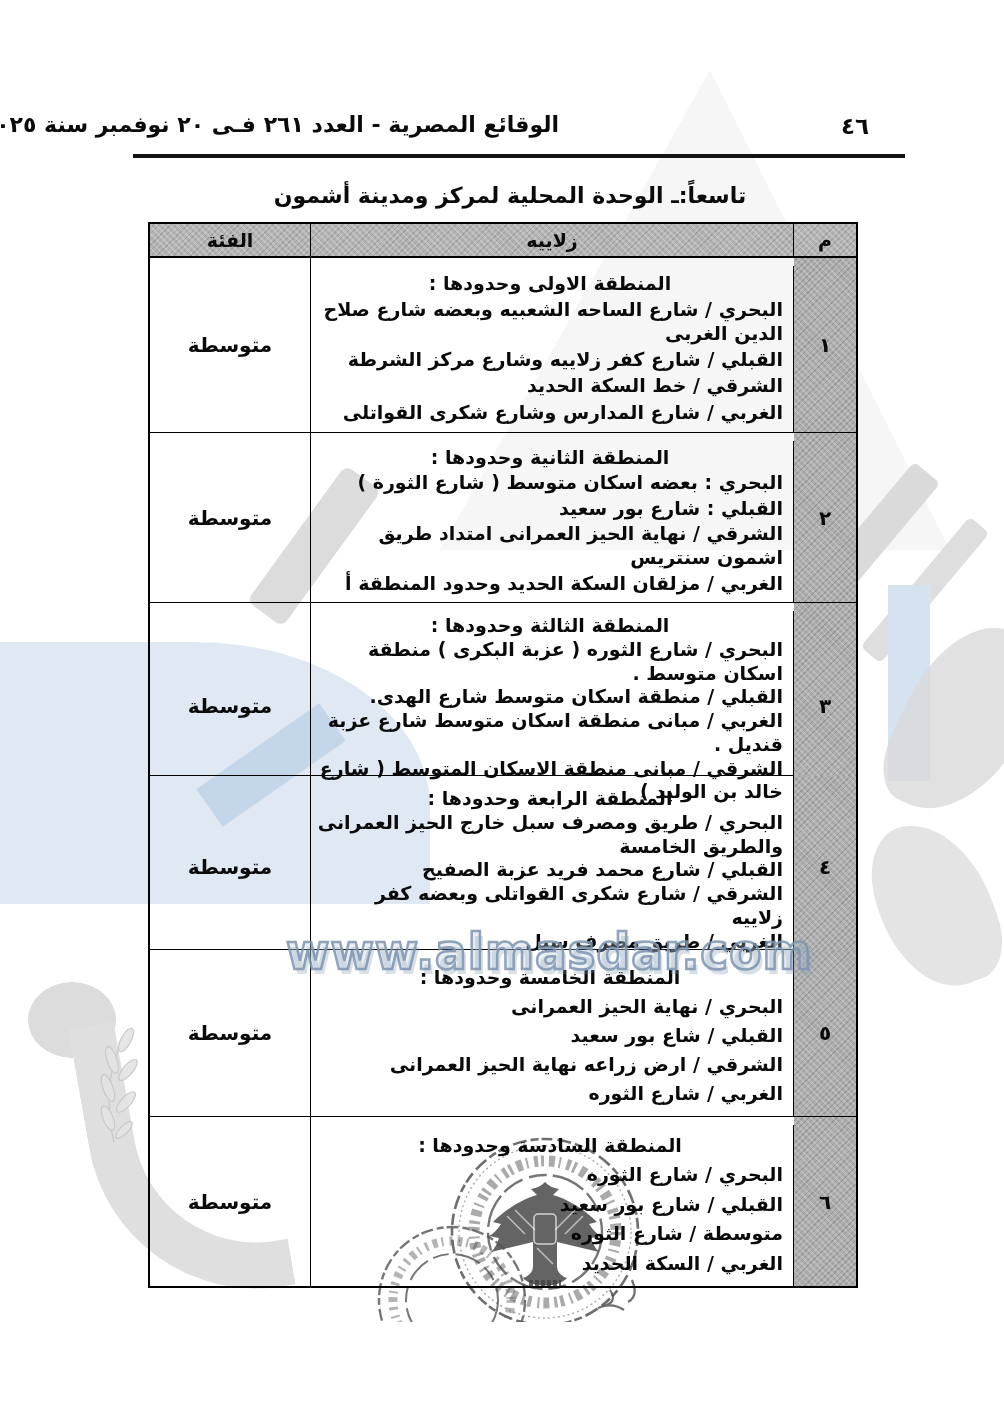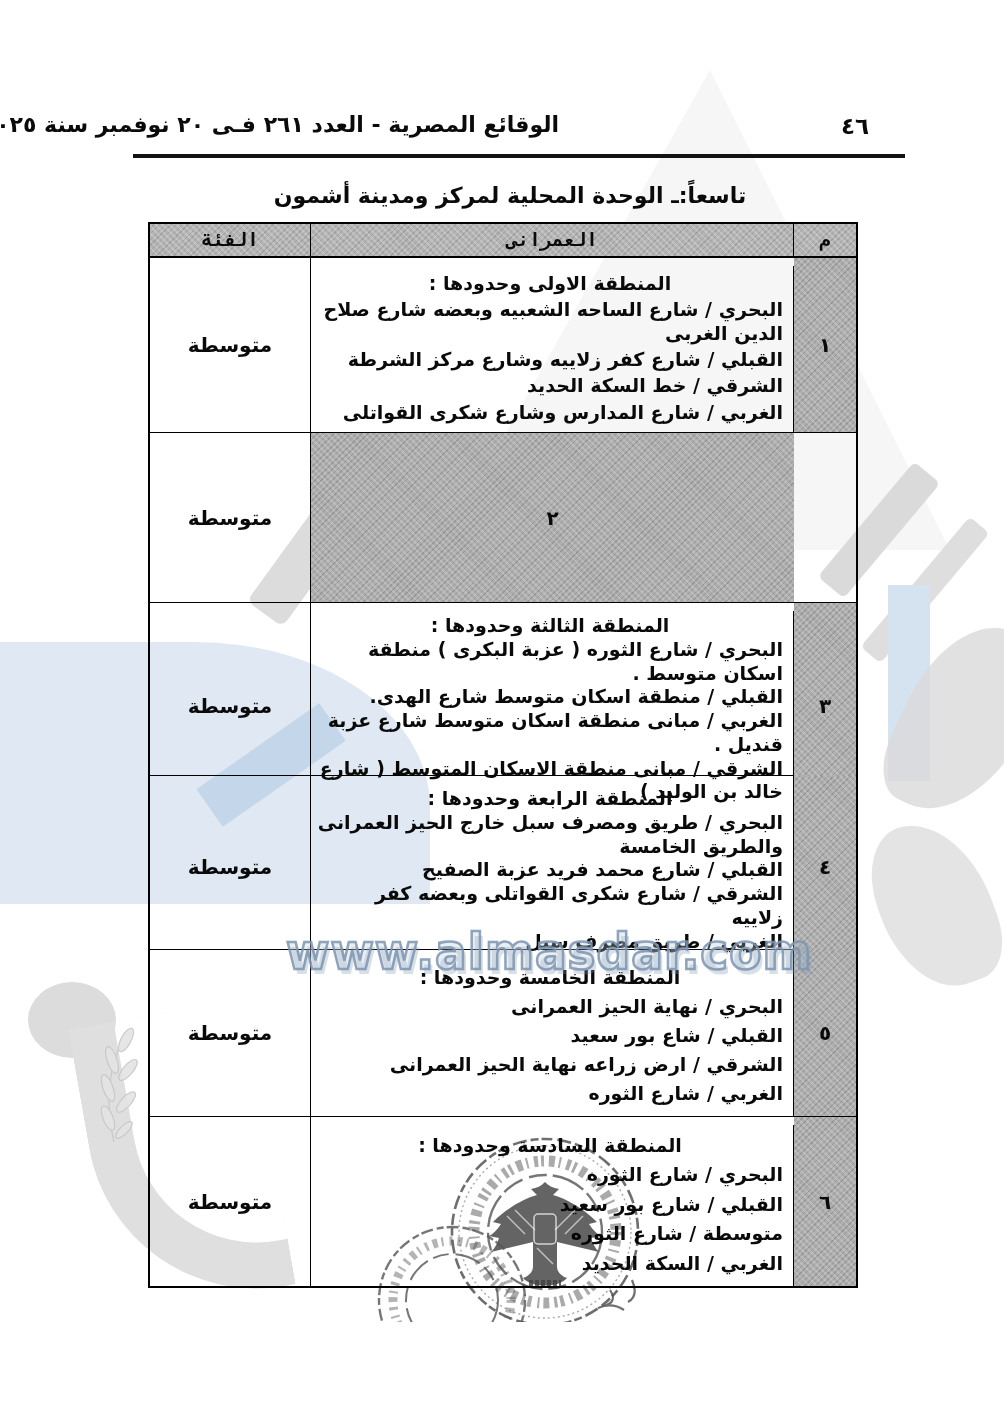--- a/index.html
+++ b/index.html
@@ -68,21 +68,20 @@
   }
   .trow, .thead { display:grid; grid-template-columns:161px 1fr 62px; }
   .thead { height:34px; border-bottom:2px solid #000; }
   .hc {
     display:flex; align-items:center; justify-content:center;
     font-size:19px; font-weight:700; direction:rtl;
     background-color:#b4b4b4;
     background-image:
       repeating-linear-gradient(45deg, rgba(255,255,255,.20) 0 2px, transparent 2px 5px),
       repeating-linear-gradient(-45deg, rgba(0,0,0,.12) 0 1px, transparent 1px 4px);
-    font-family: Liberation Mono, monospace;
   }
   .hc-cat, .hc-area { border-right:1.5px solid #000; }
   .trow { border-bottom:1.5px solid #000; }
   .trow:last-child { border-bottom:none; }
   .r1{height:175px}.r2{height:170px}.r3{height:173px}.r4{height:174px}.r5{height:167px}.r6{height:169px}
 
   .c-cat {
     border-right:1.5px solid #000;
     display:flex; align-items:center; justify-content:center;
     font-size:20px; font-weight:700; direction:rtl;
@@ -131,38 +130,45 @@
     <div class="gz-title">الوقائع المصرية - العدد ٢٦١ فـى ٢٠ نوفمبر سنة ٢٠٢٥</div>
     <div class="gz-page-num">٤٦</div>
     <div class="gz-rule"></div>
   </div>
 
   <div class="section-title">تاسعاً:ـ الوحدة المحلية لمركز ومدينة أشمون</div>
 
   <div class="gz-table">
     <div class="thead">
       <div class="hc hc-cat">الفئة</div>
-      <div class="hc hc-area">العمرانى</div>
+      <div class="hc hc-area">زلاييه</div>
       <div class="hc">م</div>
     </div>
 
     <div class="trow r1">
       <div class="c-cat">متوسطة</div>
       <div class="c-area">
         <div class="area-title">المنطقة الاولى وحدودها :</div>
         <div>البحري / شارع الساحه الشعبيه وبعضه شارع صلاح الدين الغربى</div>
         <div>القبلي / شارع كفر زلاييه وشارع مركز الشرطة</div>
         <div>الشرقي / خط السكة الحديد</div>
         <div>الغربي / شارع المدارس وشارع شكرى القواتلى</div>
       </div>
       <div class="c-num">١</div>
     </div>
 
     <div class="trow r2">
       <div class="c-cat">متوسطة</div>
+      <div class="c-area">
+        <div class="area-title">المنطقة الثانية وحدودها :</div>
+        <div>البحري : بعضه اسكان متوسط ( شارع الثورة )</div>
+        <div>القبلي : شارع بور سعيد</div>
+        <div>الشرقي / نهاية الحيز العمرانى امتداد طريق اشمون سنتريس</div>
+        <div>الغربي / مزلقان السكة الحديد وحدود المنطقة أ</div>
+      </div>
       <div class="c-num">٢</div>
     </div>
 
     <div class="trow r3">
       <div class="c-cat">متوسطة</div>
       <div class="c-area">
         <div class="area-title">المنطقة الثالثة وحدودها :</div>
         <div>البحري / شارع الثوره ( عزبة البكرى ) منطقة اسكان متوسط .</div>
         <div>القبلي / منطقة اسكان متوسط شارع الهدى.</div>
         <div>الغربي / مبانى منطقة اسكان متوسط شارع عزبة قنديل .</div>

